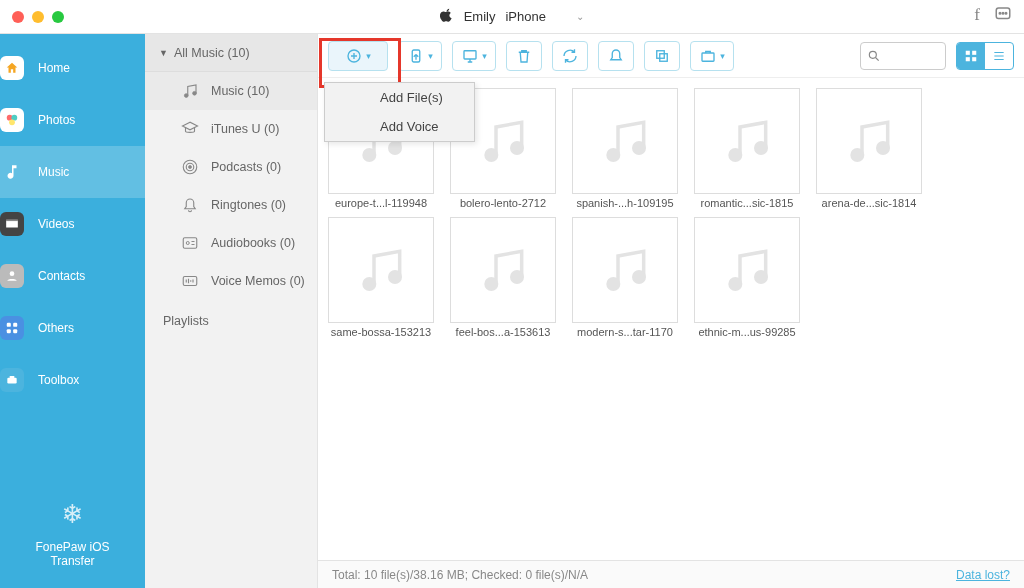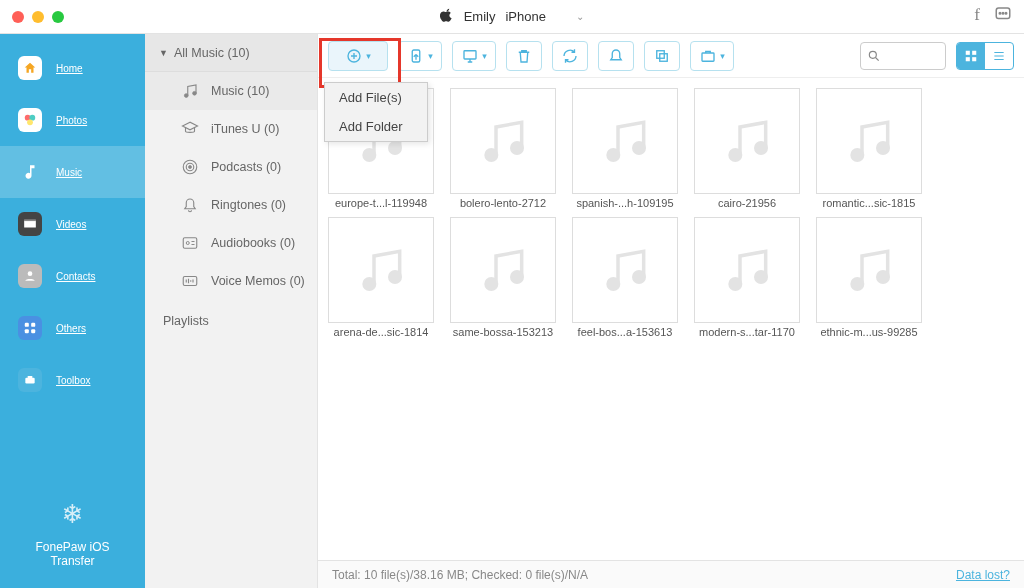--- a/index.html
+++ b/index.html
@@ -71,25 +71,23 @@
       background: #3bafdd;
       color: #fff;
       display: flex;
       flex-direction: column;
       padding-top: 8px;
     }
     .sidebar-item {
       height: 52px;
       display: flex;
       align-items: center;
-      padding-left: 18px;
       gap: 14px;
-      font-size: 10px;
+      font-size: 12px;
       cursor: pointer;
-      text-decoration: underline;
     }
     .sidebar-item.active {
       background: rgba(255,255,255,0.2);
     }
     .sidebar-icon-box {
       width: 24px;
       height: 24px;
       border-radius: 6px;
       display: flex;
       align-items: center;
@@ -225,25 +223,26 @@
       font-size: 14px;
       cursor: pointer;
     }
     .view-toggle div.active { background: #4cb4de; color: #fff; }
 
     
     .dropdown-menu {
       position: absolute;
       top: 41px;
       left: -4px;
-      width: 104px;
+      width: 151px;
       background: #f2f2f2;
       border: 1px solid #ccc;
       box-shadow: 2px 2px 6px rgba(0,0,0,0.1);
       z-index: 10;
+      padding-left: 41px;
     }
     .dropdown-menu div {
       padding: 7px 14px;
       font-size: 13px;
       color: #444;
       cursor: pointer;
     }
 
     
     .grid-area {
@@ -459,21 +458,21 @@
         <div class="tool-btn highlighted" style="width:60px">
           <svg viewBox="0 0 24 24">
               <circle cx="12" cy="12" r="8"></circle>
               <path d="M12 8v8M8 12h8"></path>
             </svg>
           <span class="dd">▾</span>
         </div>
         <div class="red-box"></div>
         <div class="dropdown-menu">
           <div>Add File(s)</div>
-          <div>Add Folder</div>
+          <div>Add Voice</div>
         </div>
       </div>
       <div class="tool-btn">
         <svg viewBox="0 0 24 24">
             <rect x="7" y="4" width="10" height="16" rx="2"></rect>
             <path d="M12 10l-3 3M12 10l3 3M12 10v7"></path>
           </svg>
         <span class="dd">▾</span>
       </div>
       <div class="tool-btn">
@@ -569,30 +568,20 @@
             <div class="filename">spanish-...h-109195</div>
           </div>
           <div class="grid-cell">
             <div class="thumb">
               <svg viewBox="0 0 24 24">
                 <path d="M9 18V6l11-2v11" stroke="#e3e3e3" stroke-width="1.5" fill="none"></path>
                 <circle cx="7" cy="18" r="3"></circle>
                 <circle cx="18" cy="15" r="3"></circle>
               </svg>
             </div>
-            <div class="filename">cairo-21956</div>
-          </div>
-          <div class="grid-cell">
-            <div class="thumb">
-              <svg viewBox="0 0 24 24">
-                <path d="M9 18V6l11-2v11" stroke="#e3e3e3" stroke-width="1.5" fill="none"></path>
-                <circle cx="7" cy="18" r="3"></circle>
-                <circle cx="18" cy="15" r="3"></circle>
-              </svg>
-            </div>
             <div class="filename">romantic...sic-1815</div>
           </div>
           <div class="grid-cell">
             <div class="thumb">
               <svg viewBox="0 0 24 24">
                 <path d="M9 18V6l11-2v11" stroke="#e3e3e3" stroke-width="1.5" fill="none"></path>
                 <circle cx="7" cy="18" r="3"></circle>
                 <circle cx="18" cy="15" r="3"></circle>
               </svg>
             </div>

